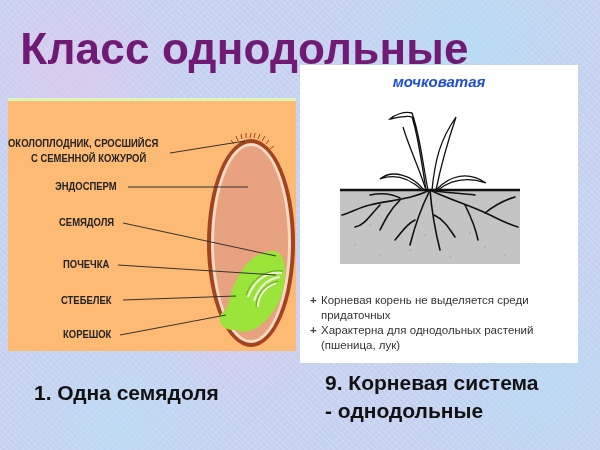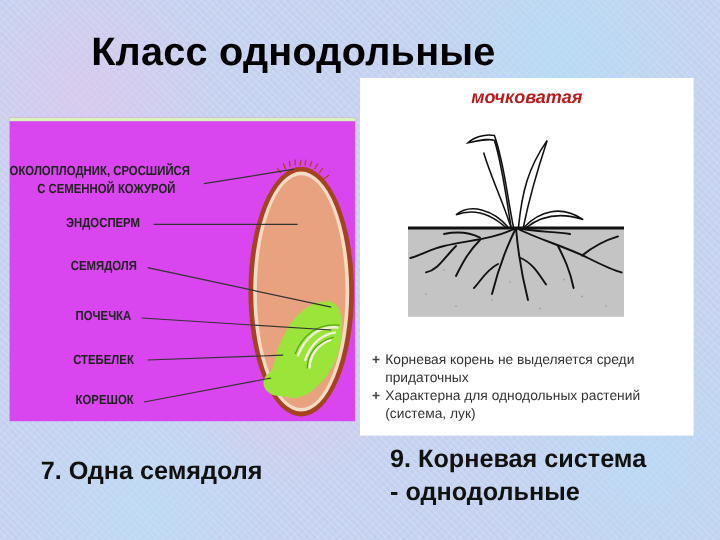--- a/index.html
+++ b/index.html
@@ -11,40 +11,40 @@
         radial-gradient(circle at 12% 18%, rgba(232,196,236,0.55) 0, rgba(232,196,236,0) 18%),
         radial-gradient(circle at 78% 10%, rgba(176,224,246,0.6) 0, rgba(176,224,246,0) 22%),
         radial-gradient(circle at 40% 70%, rgba(230,198,236,0.5) 0, rgba(230,198,236,0) 20%),
         radial-gradient(circle at 90% 85%, rgba(180,222,246,0.55) 0, rgba(180,222,246,0) 20%),
         radial-gradient(circle at 20% 95%, rgba(184,226,248,0.5) 0, rgba(184,226,248,0) 18%),
         repeating-linear-gradient(45deg, rgba(255,255,255,0.08) 0 2px, rgba(200,170,230,0.08) 2px 4px),
         repeating-linear-gradient(-45deg, rgba(170,210,240,0.10) 0 3px, rgba(255,255,255,0.05) 3px 5px);
     }
     .title {
       position: absolute; left: 0; top: 24px; width: 489px; text-align: center;
-      font-size: 33px; font-weight: bold; color: #000000; letter-spacing: 0.2px;
+      font-size: 44px; font-weight: bold; color: #701a75; letter-spacing: 0.2px;
     }
     .seed-panel {
       position: absolute; left: 8px; top: 98px; width: 288px; height: 250px;
-      background: #d946ef; border-top: 3px solid #d8f4b8;
+      background: #fdba74; border-top: 3px solid #d8f4b8;
     }
     .seed-panel svg { position: absolute; left: 0; top: 0; }
     .seed-label {
       position: absolute; font-size: 11px; font-weight: bold; color: #222;
       font-family: "Liberation Sans", sans-serif; transform: scaleX(0.86); transform-origin: left center;
       white-space: nowrap;
     }
     .roots-panel {
       position: absolute; left: 300px; top: 65px; width: 278px; height: 298px;
       background: #ffffff;
     }
     .roots-panel svg { position: absolute; left: 0; top: 0; }
     .roots-heading {
       position: absolute; left: 0; top: 8px; width: 278px; text-align: center;
-      font-size: 15px; font-weight: bold; font-style: italic; color: #b91c1c;
+      font-size: 15px; font-weight: bold; font-style: italic; color: #1d4ed8;
     }
     .bullets { position: absolute; left: 10px; top: 228px; width: 262px; font-size: 11.5px; color: #333; line-height: 15px; }
     .bullet { position: relative; padding-left: 11px; }
     .bullet-mark { position: absolute; left: 0; top: 0; font-weight: bold; color: #444; }
     .caption {
       position: absolute; font-size: 21px; font-weight: bold; color: #111; line-height: 26px;
     }
   </style>
 </head>
 <body>
@@ -143,20 +143,20 @@
       <path d="M100 133 C90 128 80 128 70 130"></path>
     </g>
   </svg>
   <div class="bullets">
     <div class="bullet">
       <span class="bullet-mark">+</span>
       <span>Корневая корень не выделяется среди придаточных</span>
     </div>
     <div class="bullet">
       <span class="bullet-mark">+</span>
-      <span>Характерна для однодольных растений (система, лук)</span>
+      <span>Характерна для однодольных растений (пшеница, лук)</span>
     </div>
   </div>
 </div>
 
-<div class="caption" style="left:34px; top:380px;">7. Одна семядоля</div>
+<div class="caption" style="left:34px; top:380px;">1. Одна семядоля</div>
 <div class="caption" style="left:325px; top:370px;">9. Корневая система</div>
 <div class="caption" style="left:325px; top:398px;">- однодольные</div>
 
 </body></html>

